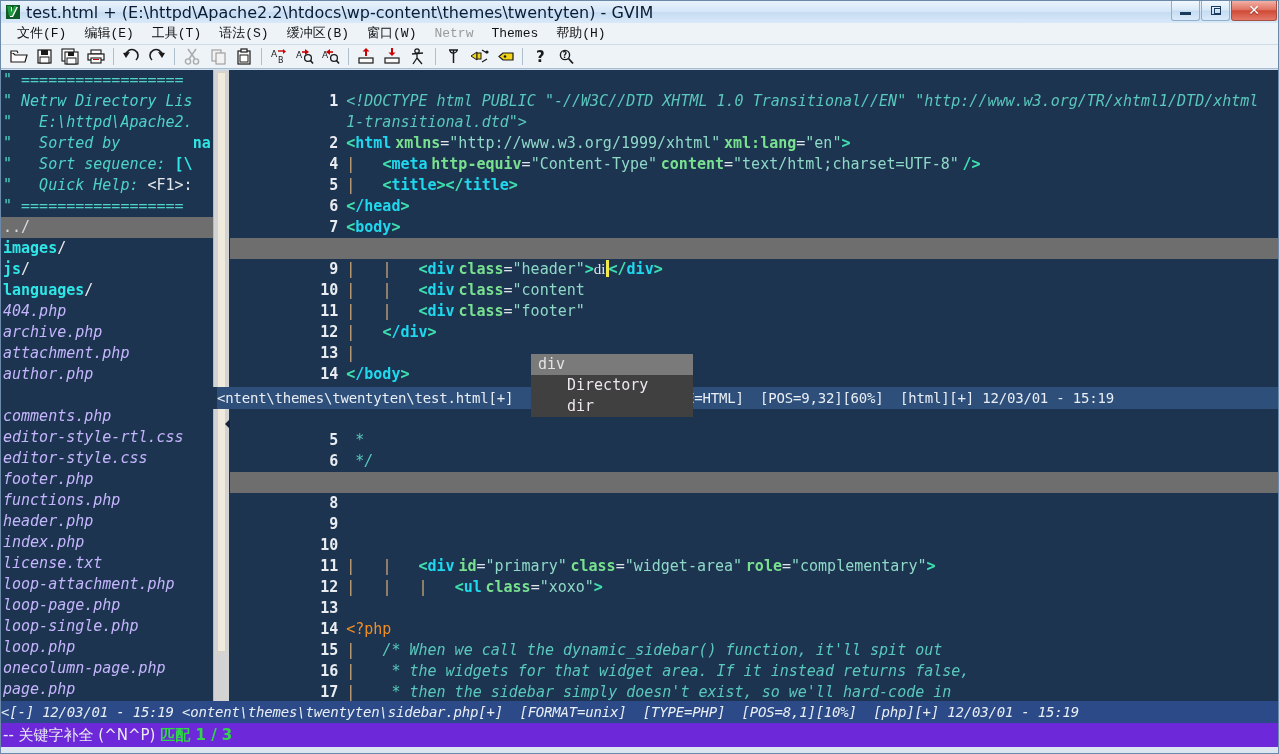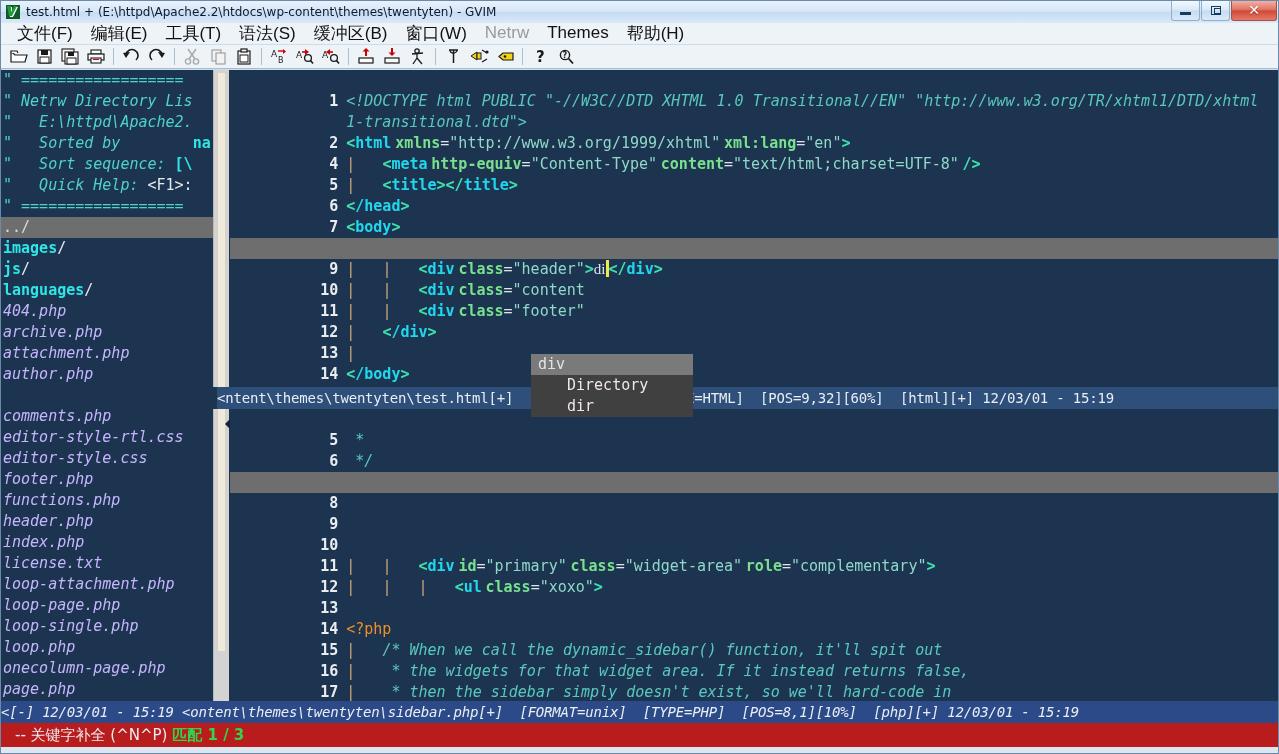--- a/index.html
+++ b/index.html
@@ -27,21 +27,21 @@
     background: linear-gradient(to bottom, #e9f2fb 0%, #d5e6f7 48%, #c6dcf2 52%, #d9e9f9 100%);
     padding-left: 4px;
     position: relative;
   }
   #titlebar .app-icon {
     width: 16px; height: 16px; margin-right: 5px;
     position: relative; flex: 0 0 auto;
   }
   #titlebar .app-icon svg { display:block; }
   #title-text {
-    font-size: 12px; color: #0b1b33;
+    font-size: 16px; color: #0b1b33;
     white-space: nowrap; overflow: hidden;
     font-family: "DejaVu Sans", sans-serif;
     letter-spacing: 0px;
   }
   #winbtns {
     position: absolute; right: 1px; top: 0px;
     display: flex; height: 21px;
   }
   #winbtns .wb {
     width: 29px; height: 20px;
@@ -66,24 +66,24 @@
 
   
   #menubar {
     height: 22px;
     background: #eef3f8;
     display: flex; align-items: center;
     padding-left: 7px;
     border-bottom: 1px solid #cfdbe6;
   }
   #menubar .mi {
-    font-size: 17px; color: #111111;
+    font-size: 13px; color: #111111;
     padding: 1px 9px 2px 9px;
     white-space: nowrap;
-    font-family: Liberation Sans, sans-serif;
+    font-family: Liberation Mono, monospace;
   }
   #menubar .mi.dim { color: #9a9a9a; }
 
   
   #toolbar {
     height: 24px;
     background: #eef3f8;
     display: flex; align-items: center;
     padding-left: 4px;
     border-bottom: 1px solid #a9bccd;
@@ -209,26 +209,26 @@
   #status-bottom { left: 0px; top: 631px; width: 1279px; background:#2b4a87;font-style:italic; }
   .st-left-stub {
     position:absolute; left:0; top:317px; width:216px; height:22px;
     background:#1d3450;
   }
 
   
   #cmdline {
     position: absolute; left: 0; top: 653px;
     width: 1279px; height: 24px;
-    background: #b91c1c;
+    background: #6d28d9;
     font-family: "DejaVu Sans Mono", monospace;
     font-size: 15px;
     line-height: 24px;
     white-space: pre;
-    padding-left: 14px;
+    padding-left: 2px;
     color: #e9edf1;
   }
   #cmdline .green { color: #2fd64b; font-weight: bold; }
   #cmdline .cjk { font-family: "DejaVu Sans", sans-serif; }
 
   
   #bottomfiller {
     position:absolute; left:0; top:677px; width:1279px; height:8px;
     background: #dbe6f1;
   }

